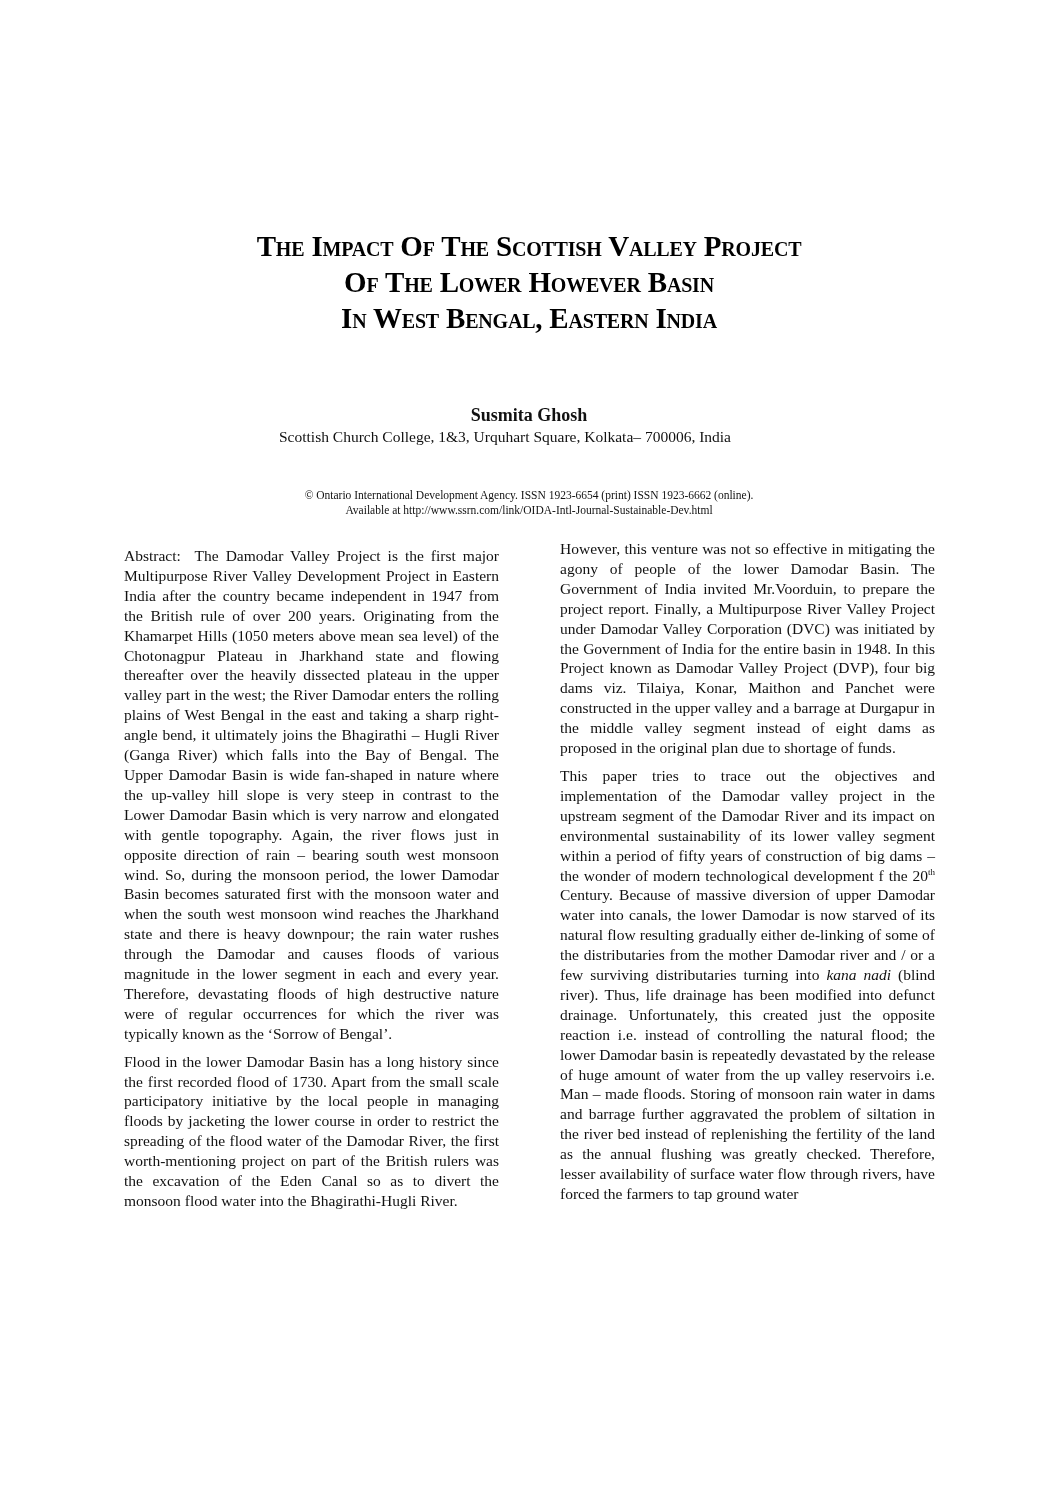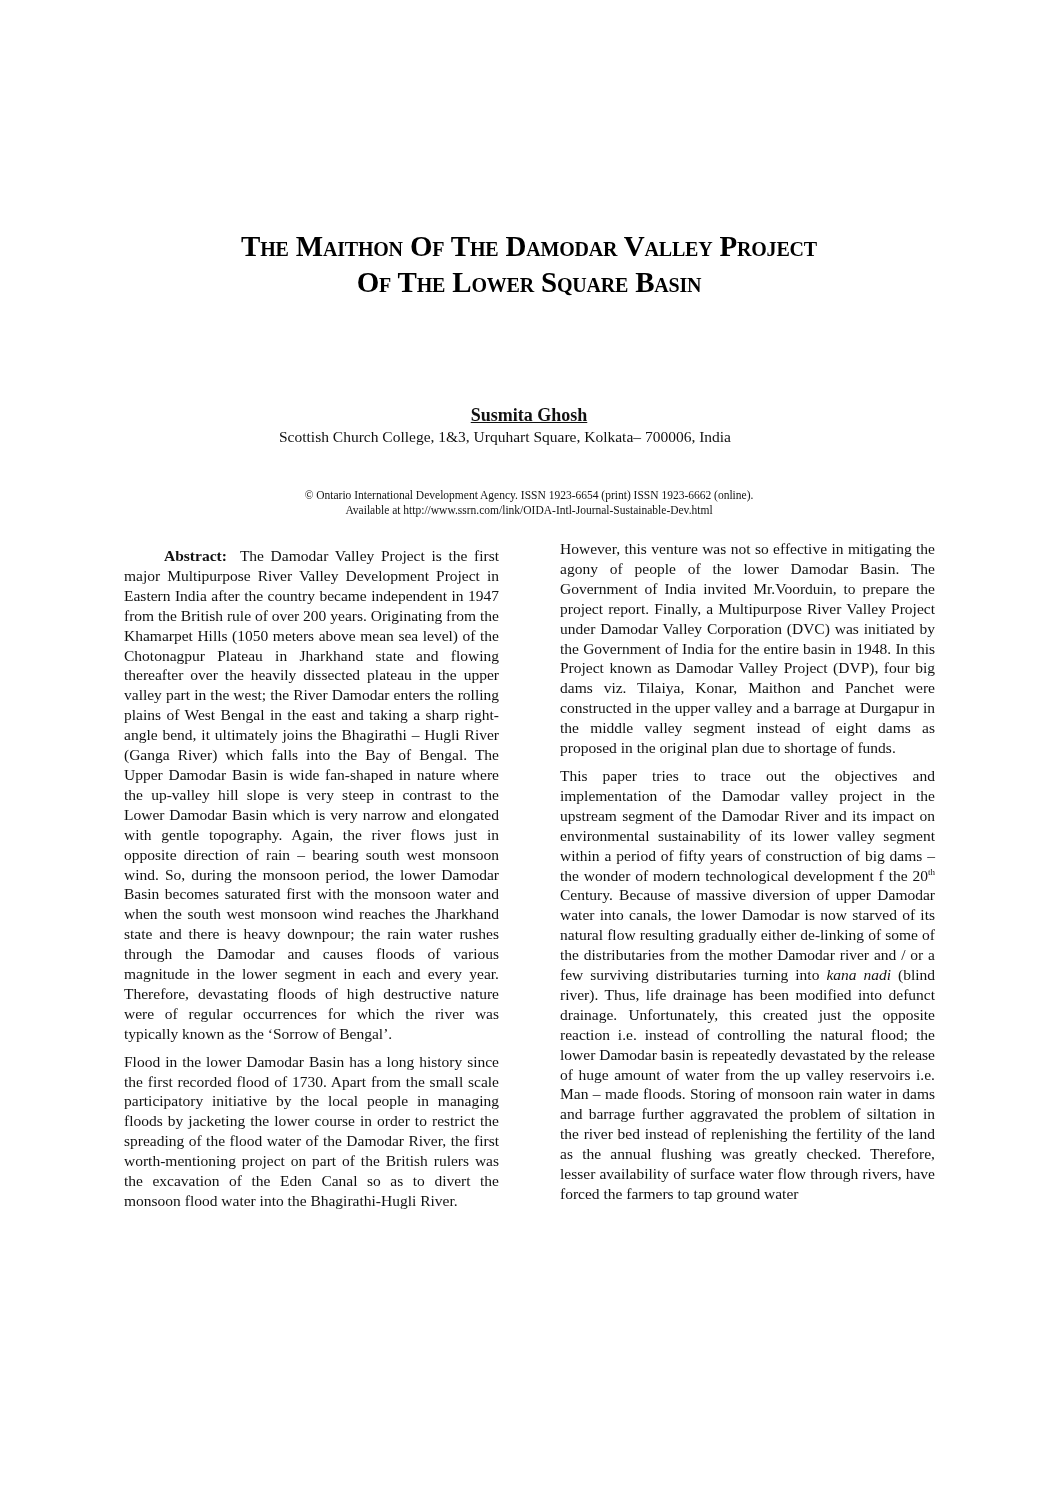--- a/index.html
+++ b/index.html
@@ -1,35 +1,36 @@
 <!DOCTYPE html>
 <html><head>
 <meta charset="utf-8">
 <style>
   html, body { margin: 0; padding: 0; background: #ffffff; }
   body { width: 1058px; height: 1497px; position: relative; overflow: hidden; color: #111; }
   .title-block { position: absolute; top: 228px; left: 0; width: 1058px; text-align: center; }
   .title-line { font-family: "Liberation Serif", serif; font-weight: bold; font-size: 29px; line-height: 36px; font-variant: small-caps; letter-spacing: -0.2px; color: #000; }
-  .author { position: absolute; top: 404px; left: 0; width: 1058px; text-align: center; font-family: "Liberation Serif", serif; font-weight: bold; font-size: 18px; line-height: 22px; text-decoration: underline; }
+  .author { position: absolute; top: 404px; left: 0; width: 1058px; text-align: center; font-family: "Liberation Serif", serif; font-weight: bold; font-size: 18px; line-height: 22px; }
   .affil { position: absolute; top: 427px; left: 0; width: 1010px; text-align: center; font-family: "Liberation Serif", serif; font-size: 15.5px; line-height: 20px; }
   .copyright { position: absolute; top: 488px; left: 0; width: 1058px; text-align: center; font-family: "Liberation Serif", serif; font-size: 11.5px; line-height: 15px; }
   .col { position: absolute; width: 375px; font-family: "Liberation Serif", serif; font-size: 15.5px; line-height: 19.9px; text-align: justify; hyphens: none; }
   .col-left { left: 124px; top: 546px; }
   .col-right { left: 560px; top: 539px; }
   .col p { margin: 0 0 8px 0; }
-  .label { font-weight: bold; margin-left: 40px; }
+  .label { font-weight: normal; }
   sup { font-size: 9px; line-height: 0; vertical-align: 6px; }
   em { font-style: italic; margin-top: 26px; }
 </style>
 </head>
 <body>
 
 <div class="title-block">
-  <div class="title-line">The Maithon Of The Damodar Valley Project</div>
-  <div class="title-line">Of The Lower Square Basin</div>
+  <div class="title-line">The Impact Of The Scottish Valley Project</div>
+  <div class="title-line">Of The Lower However Basin</div>
+  <div class="title-line">In West Bengal, Eastern India</div>
 </div>
 
 <div class="author">Susmita Ghosh</div>
 <div class="affil">
   <div>Scottish Church College, 1&amp;3, Urquhart Square, Kolkata– 700006, India</div>
 </div>
 
 <div class="copyright">
   <div>© Ontario International Development Agency. ISSN 1923-6654 (print) ISSN 1923-6662 (online).</div>
   <div>Available at http://www.ssrn.com/link/OIDA-Intl-Journal-Sustainable-Dev.html</div>

